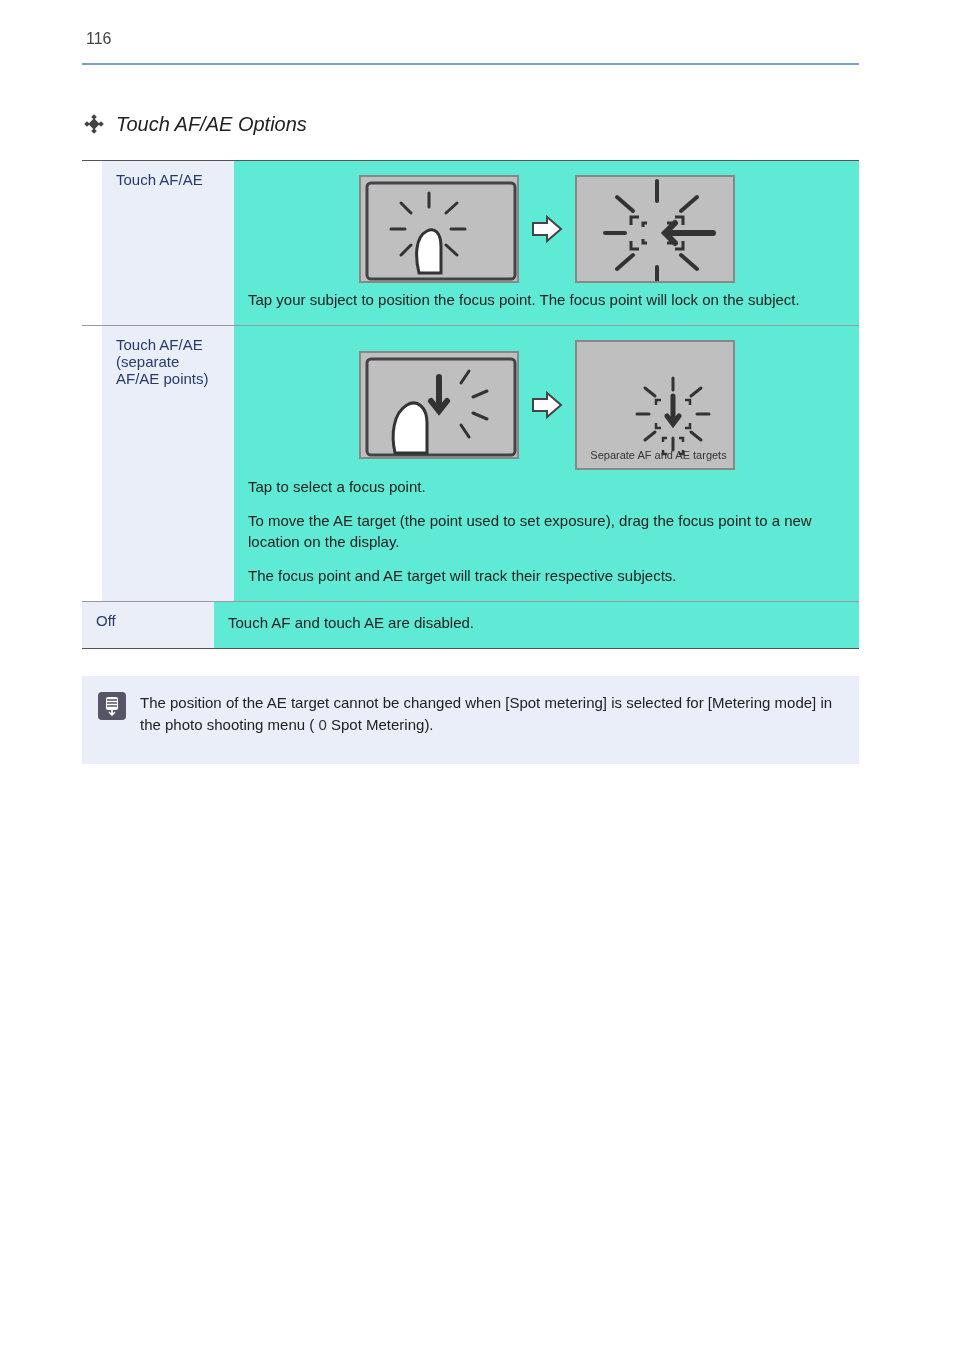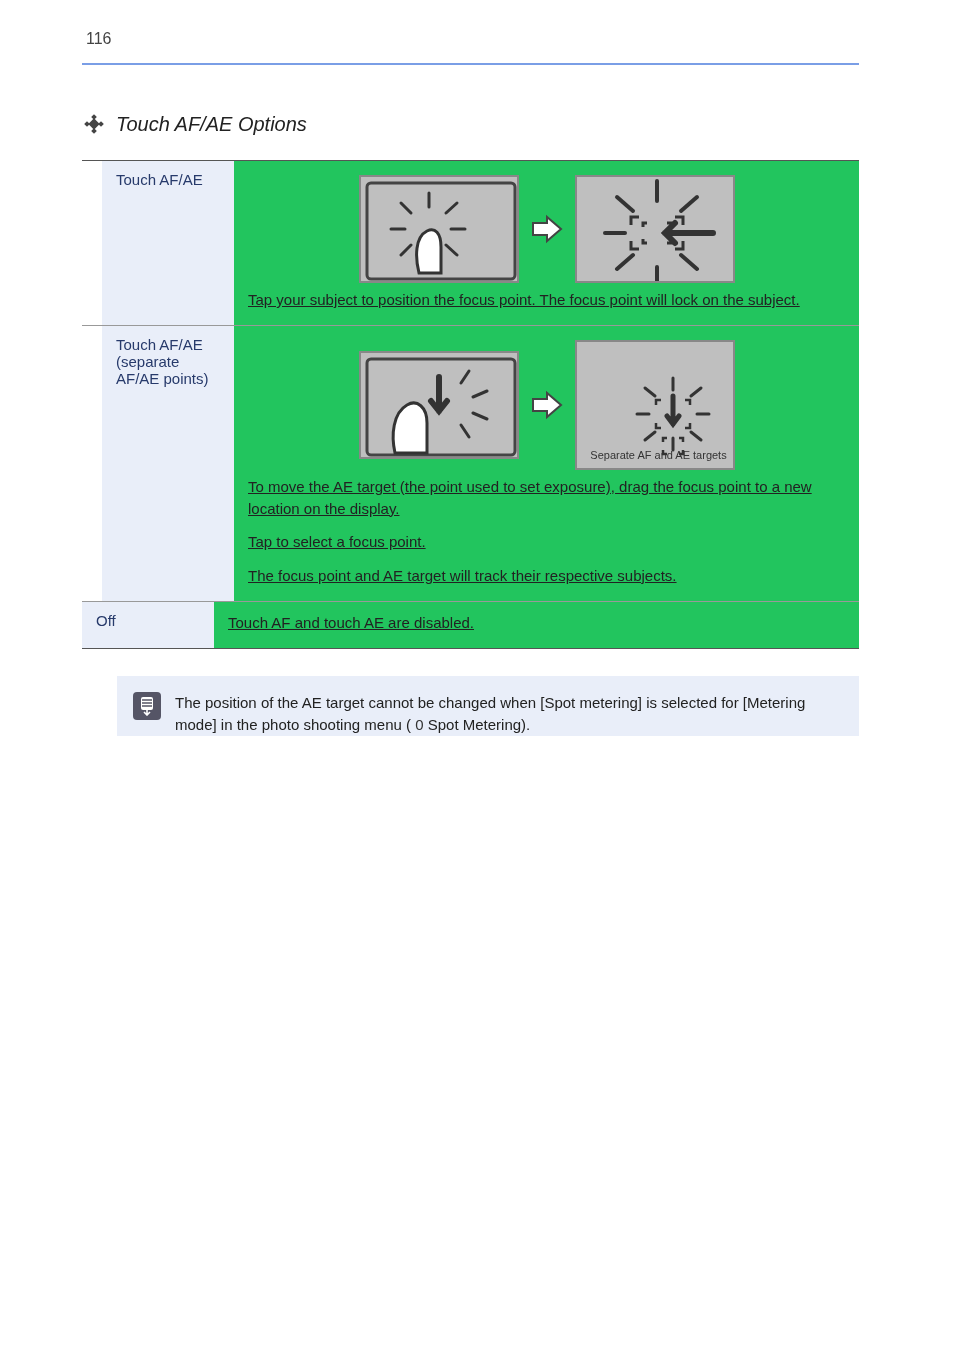--- a/index.html
+++ b/index.html
@@ -11,26 +11,26 @@
 
   .section-row { position: absolute; top: 112px; left: 82px; right: 82px; display: flex; align-items: flex-end; gap: 10px; }
   .sec-icon { width: 24px; height: 24px; }
   .sec-title { font-size: 20px; font-weight: 400; font-style: italic; color: #222; }
 
   
   .tbl { position: absolute; top: 160px; left: 82px; right: 82px; border-top: 1px solid #555; }
   .row { display: flex; border-bottom: 1px solid #555; }
   .row-sep { border-bottom: 1px solid #999; padding-left: 20px; }
   .cell-l { width: 132px; background: #e9eef9; padding: 10px 12px 14px 14px; font-size: 15px; color: #273a6b; }
-  .cell-r { flex: 1; background: #22c55e; padding: 10px 14px 14px 14px; font-size: 15px; line-height: 1.45; text-decoration: underline; }
+  .cell-r { flex: 1; background: #5eead4; padding: 10px 14px 14px 14px; font-size: 15px; line-height: 1.45; }
   .cell-r p { margin: 0 0 12px 0; }
   .cell-r p:last-child { margin-bottom: 0; }
 
   
-  .note { position: absolute; left: 82px; right: 82px; background: #e9eef9; display: flex; padding: 16px 16px 0 16px; gap: 14px; margin-left: 35px; }
+  .note { position: absolute; left: 82px; right: 82px; background: #e9eef9; display: flex; padding: 16px 16px 28px 16px; gap: 14px; }
   .note-icon-box { width: 28px; height: 28px; flex: 0 0 28px; border-radius: 4px; background: #556; display: flex; align-items: center; justify-content: center; }
   .note-body { flex: 1; font-size: 15px; line-height: 1.45; color: #222; }
   .note-body p { margin: 0; }
   .note-body p + p { margin-top: 6px; }
   .cross { color: #333; }
 
   
   .illus-row { display: flex; align-items: center; justify-content: center; gap: 10px; padding: 4px 0 6px 0; }
   .illus-box { width: 160px; height: 108px; background:#bfbfbf; border:2px solid #888; position:relative; }
   .illus-arrow { width: 36px; height: 36px; }
@@ -152,22 +152,22 @@
                 <path d="M90 96 h-4 v4"></path>
                   <path d="M102 96 h4 v4"></path>
                 <path d="M90 112 h-4 v-4"></path>
                   <path d="M102 112 h4 v-4"></path>
               </g>
               <path d="M96 54 L96 82 M90 74 L96 82 L102 74" stroke="#333" stroke-width="5" fill="none" stroke-linecap="round"></path>
             </svg>
             <div style="position:absolute;left:8px;right:0;bottom:4px;text-align:center;font-size:11px;color:#333">Separate AF and AE targets</div>
           </div>
         </div>
+        <p>Tap to select a focus point.</p>
         <p>To move the AE target (the point used to set exposure), drag the focus point to a new location on the display.</p>
-        <p>Tap to select a focus point.</p>
         <p>The focus point and AE target will track their respective subjects.</p>
       </div>
     </div>
 
     <div class="row">
       <div class="cell-l">Off</div>
       <div class="cell-r">
         <span>Touch AF and touch AE are disabled.</span>
       </div>
     </div>

